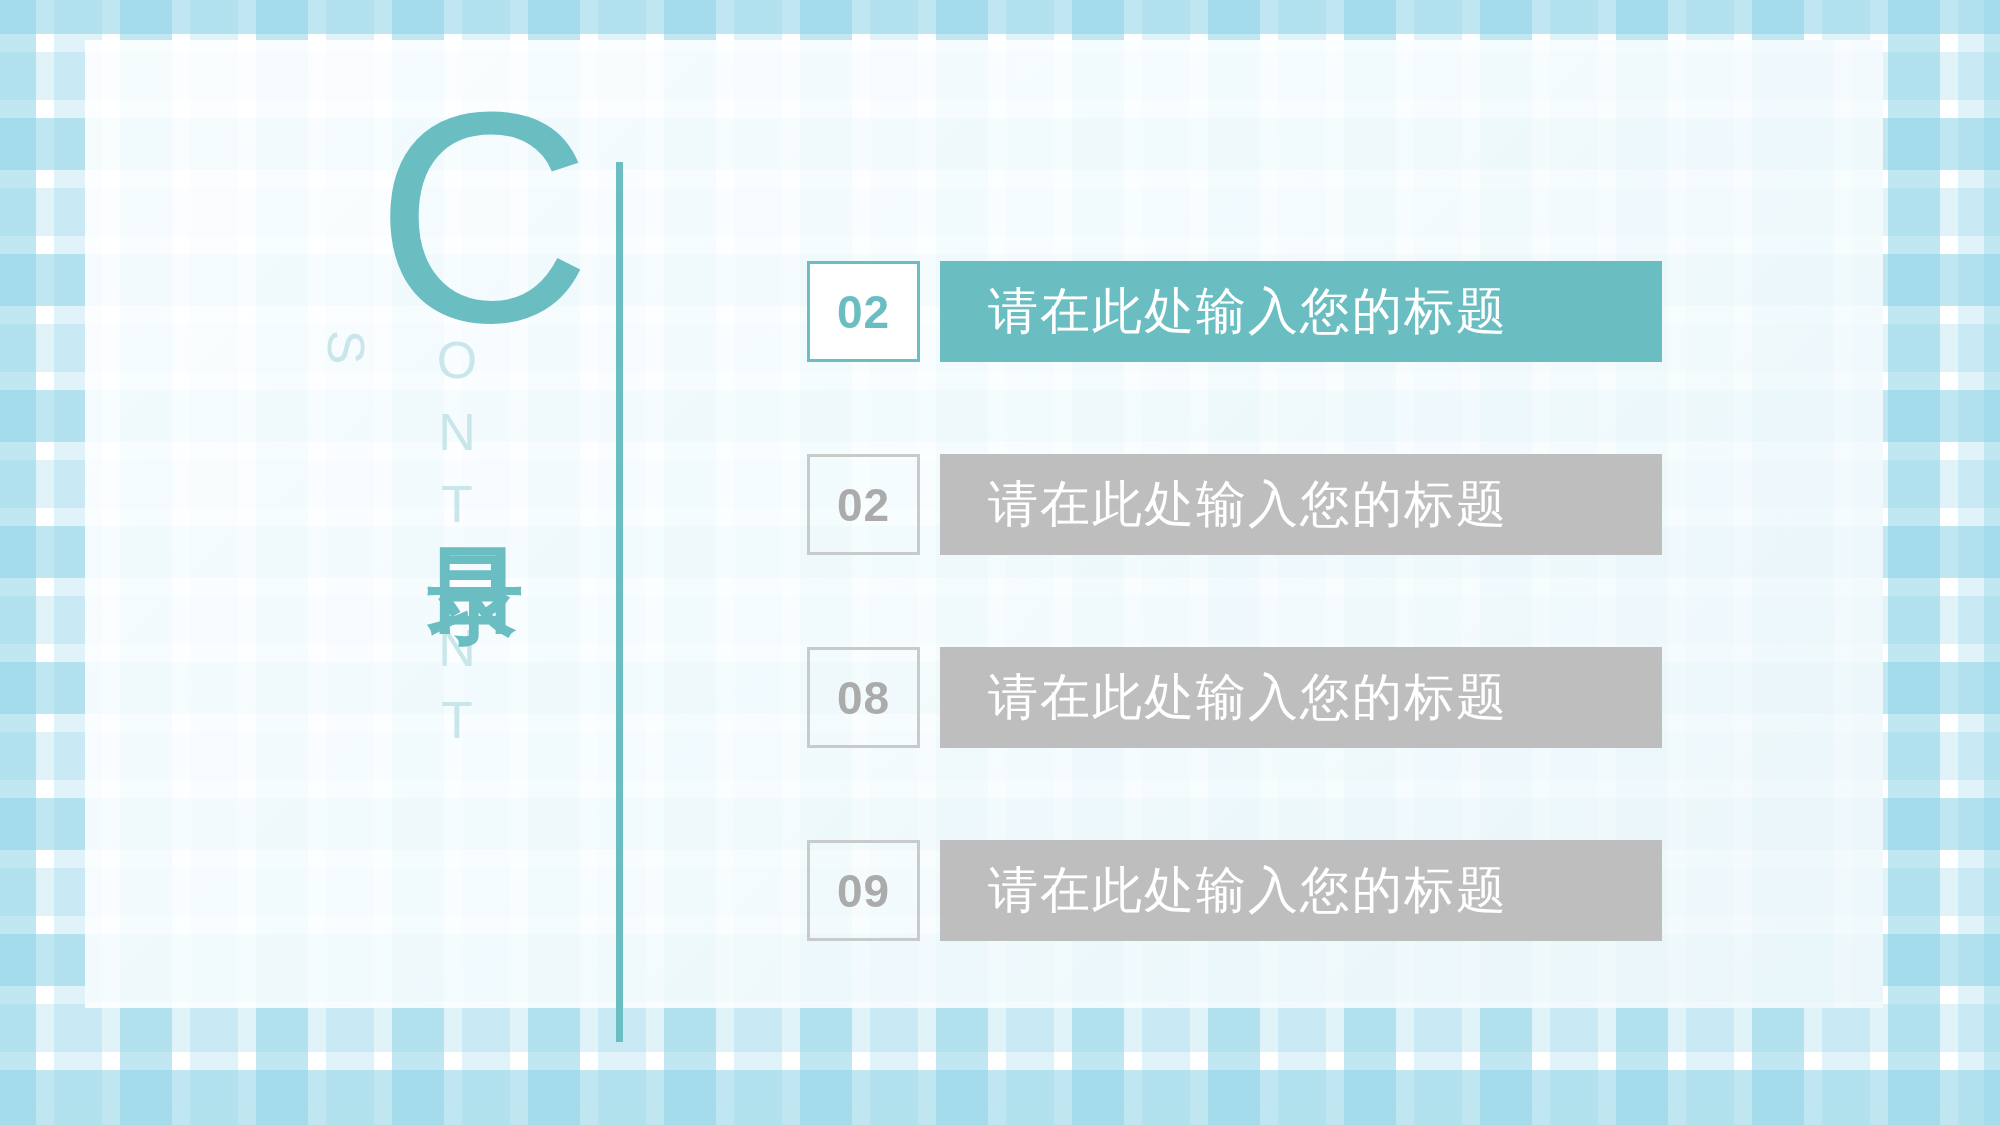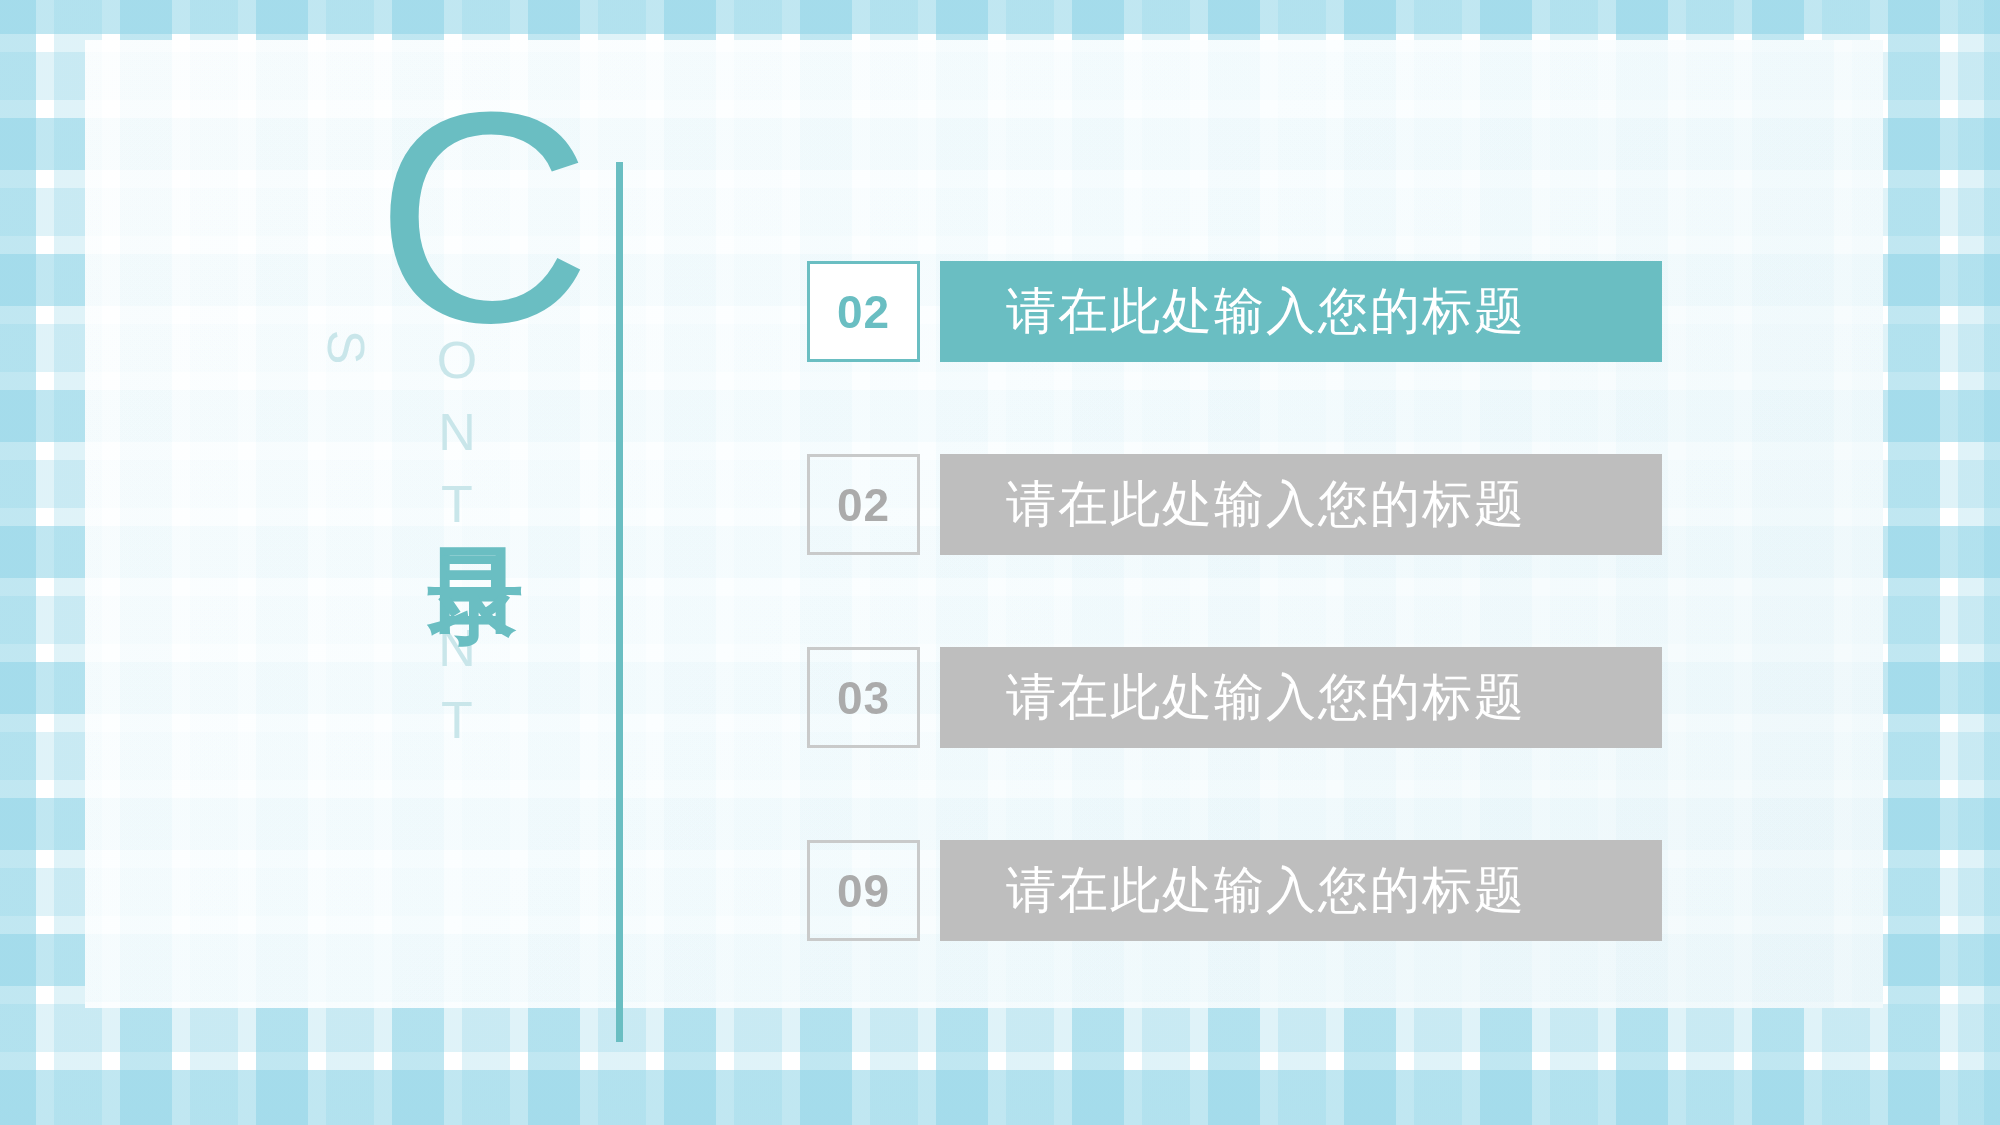--- a/index.html
+++ b/index.html
@@ -145,21 +145,20 @@
     box-sizing:border-box;
   }
   .row.active .bar{ background:#6ABEC2; }
   .bar-text{
     color:#ffffff;
     font-size:50px;
     font-weight:400;
     letter-spacing:2px;
     white-space:nowrap;
     font-family:"Liberation Sans","DejaVu Sans",sans-serif;
-    margin-left:18px;
   }
 </style>
 </head>
 <body>
 
 <div class="slide">
 
   <div class="gingham"></div>
 
   <div class="panel">
@@ -184,21 +183,21 @@
       </div>
 
       <div class="row">
         <div class="num-box">02</div>
         <div class="bar">
           <span class="bar-text">请在此处输入您的标题</span>
         </div>
       </div>
 
       <div class="row">
-        <div class="num-box">03</div>
+        <div class="num-box">08</div>
         <div class="bar">
           <span class="bar-text">请在此处输入您的标题</span>
         </div>
       </div>
 
       <div class="row">
         <div class="num-box">09</div>
         <div class="bar">
           <span class="bar-text">请在此处输入您的标题</span>
         </div>

